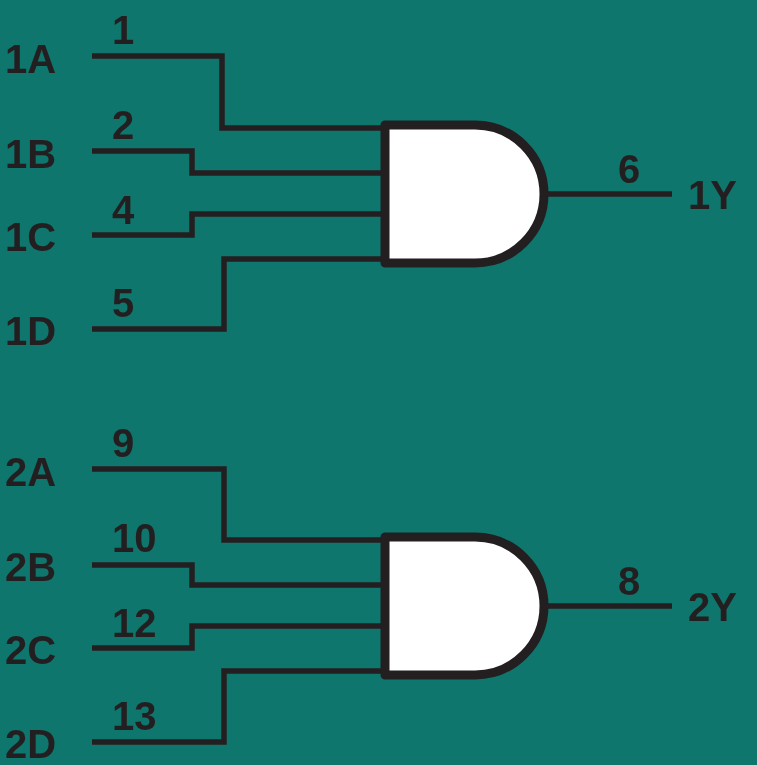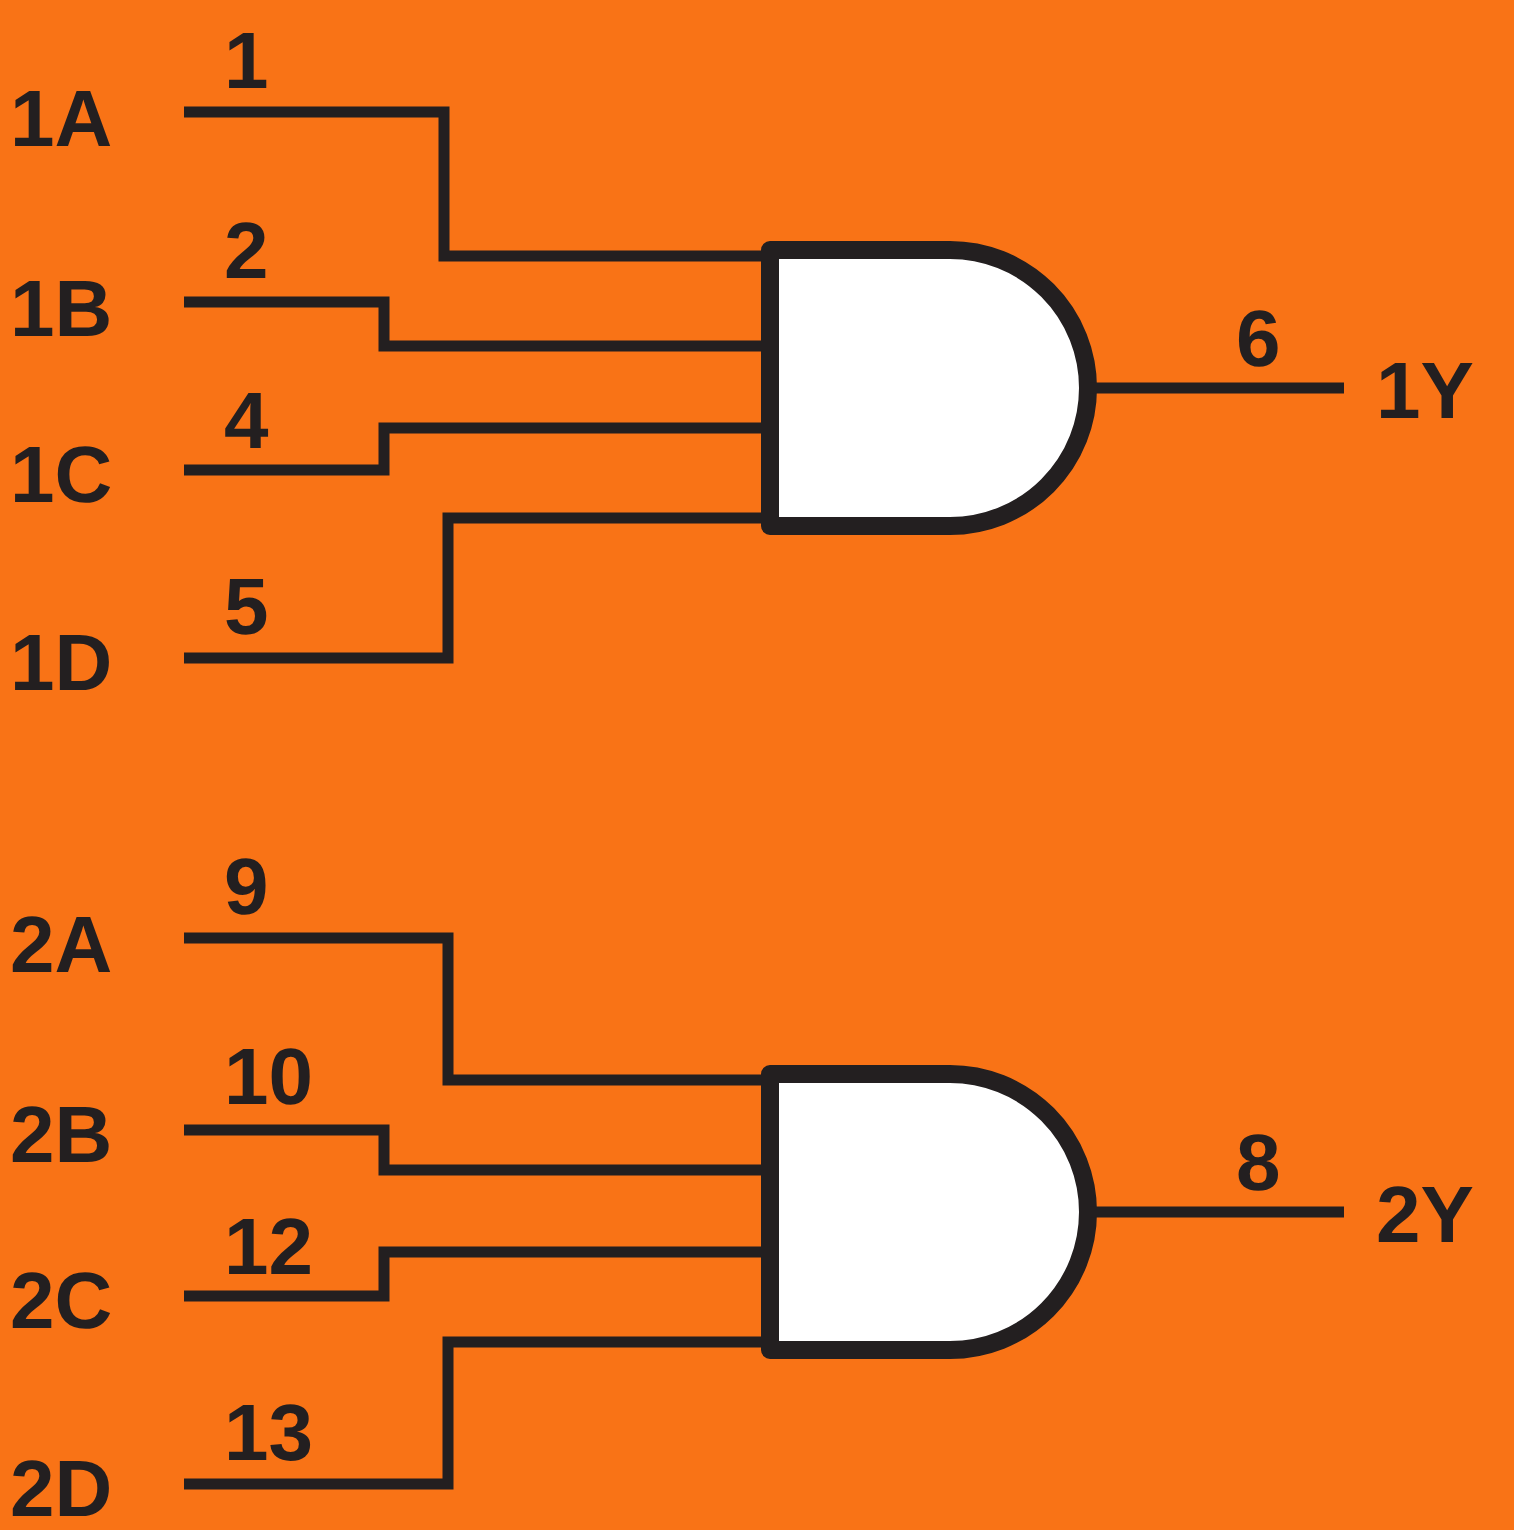--- a/index.html
+++ b/index.html
@@ -8,21 +8,21 @@
     padding: 0;
     background: #ffffff;
   }
   body {
     font-family: "Liberation Sans", sans-serif;
   }
   #diagram-root {
     position: relative;
     width: 757px;
     height: 765px;
-    background: #f97316;
+    background: #0f766e;
     overflow: hidden;
   }
   svg.schematic {
     position: absolute;
     top: 0;
     left: 0;
     width: 757px;
     height: 765px;
     display: block;
   }

